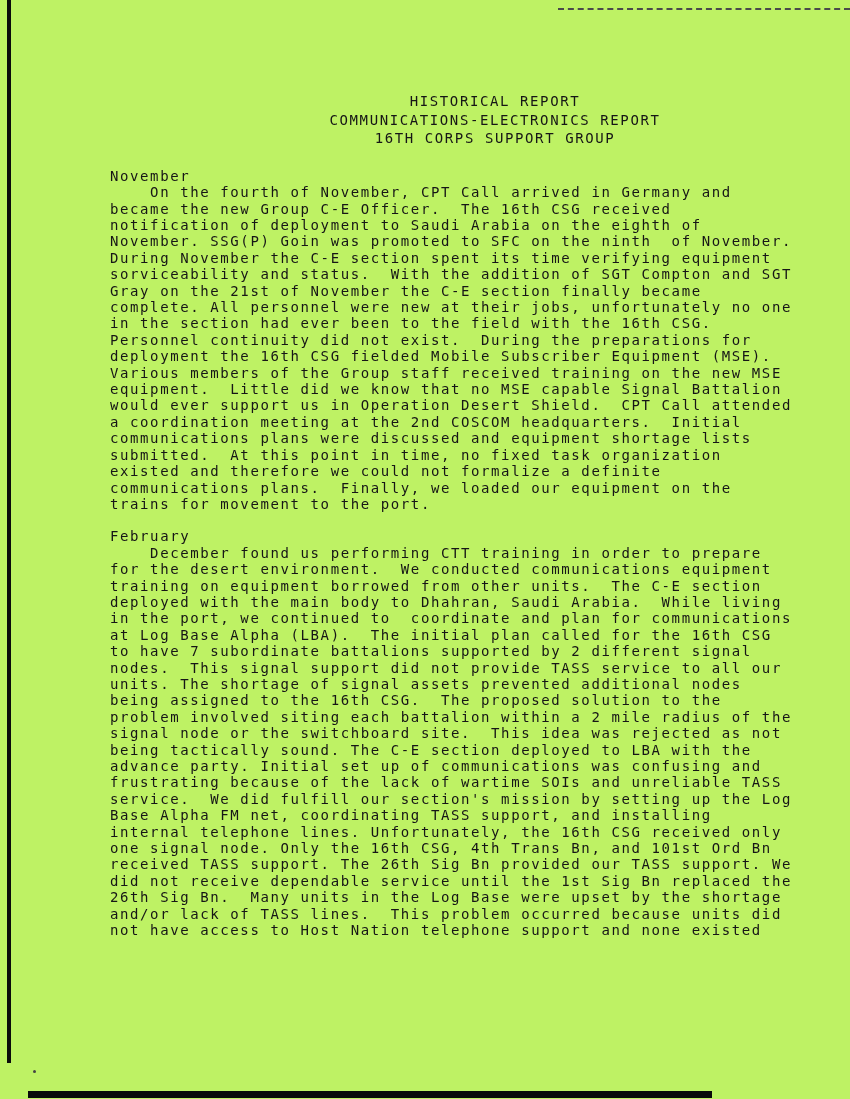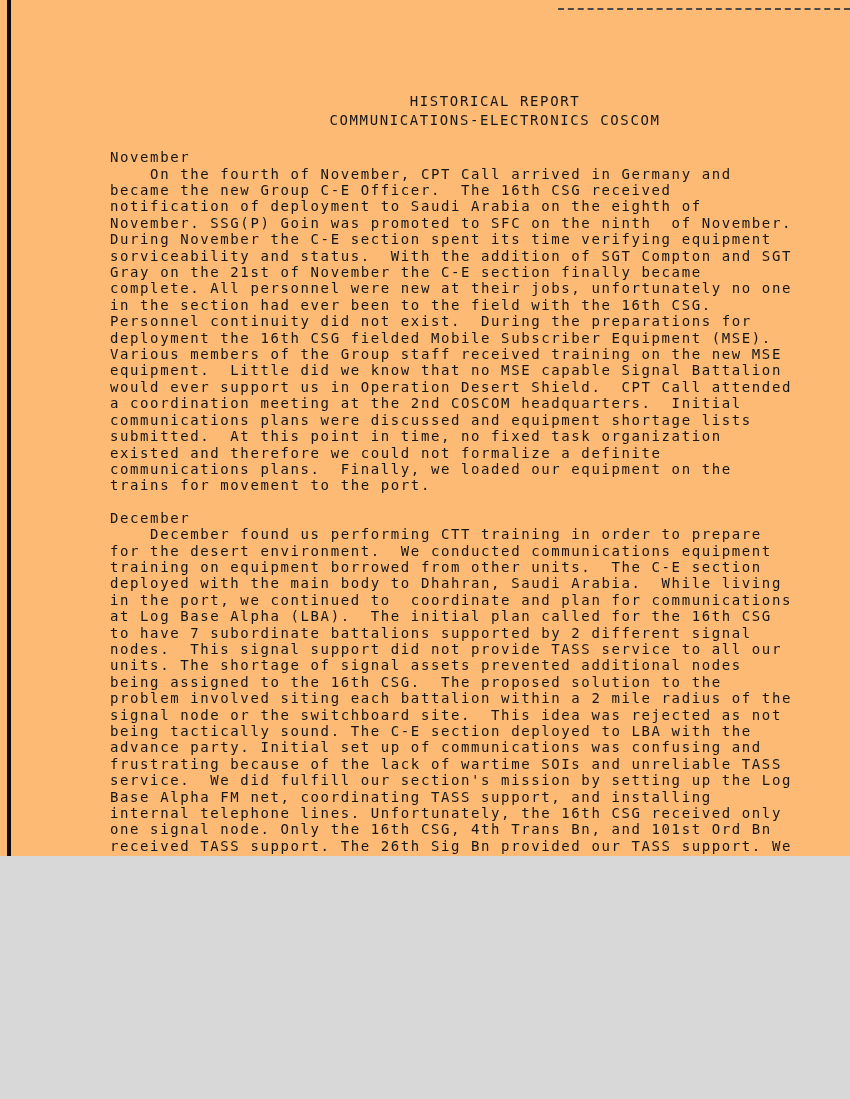--- a/index.html
+++ b/index.html
@@ -1,20 +1,20 @@
 <!DOCTYPE html>
 <html><head>
 <meta charset="utf-8">
 <style>
   html, body { margin: 0; padding: 0; background: #d8d8d8; }
   .page {
     position: relative;
     width: 850px;
-    height: 856px;
-    background: #fdba74;
+    height: 1099px;
+    background: #bef264;
     overflow: hidden;
     box-shadow: 0 0 4px rgba(0,0,0,0.3);
   }
   
   .scan-edge-left {
     position: absolute;
     left: 7px; top: 0;
     width: 4px; height: 1063px;
     background: #0b0b0b;
   }
@@ -67,21 +67,22 @@
 
   <div class="scan-edge-left"></div>
   <div class="scan-dash-top"></div>
   <div class="scan-bar-bottom"></div>
   <div class="scan-dot"></div>
 
   <div class="content">
 
     <div class="title-block">
       <div class="title-line">HISTORICAL REPORT</div>
-      <div class="title-line">COMMUNICATIONS-ELECTRONICS COSCOM</div>
+      <div class="title-line">COMMUNICATIONS-ELECTRONICS REPORT</div>
+      <div class="title-line">16TH CORPS SUPPORT GROUP</div>
     </div>
 
 
     <div class="doc-section">
       <div class="section-heading">November</div>
       <div class="section-body">    On the fourth of November, CPT Call arrived in Germany and
 became the new Group C-E Officer.  The 16th CSG received
 notification of deployment to Saudi Arabia on the eighth of
 November. SSG(P) Goin was promoted to SFC on the ninth  of November.
 During November the C-E section spent its time verifying equipment
@@ -96,21 +97,21 @@
 would ever support us in Operation Desert Shield.  CPT Call attended
 a coordination meeting at the 2nd COSCOM headquarters.  Initial
 communications plans were discussed and equipment shortage lists
 submitted.  At this point in time, no fixed task organization
 existed and therefore we could not formalize a definite
 communications plans.  Finally, we loaded our equipment on the
 trains for movement to the port.</div>
     </div>
 
     <div class="doc-section">
-      <div class="section-heading">December</div>
+      <div class="section-heading">February</div>
       <div class="section-body">    December found us performing CTT training in order to prepare
 for the desert environment.  We conducted communications equipment
 training on equipment borrowed from other units.  The C-E section
 deployed with the main body to Dhahran, Saudi Arabia.  While living
 in the port, we continued to  coordinate and plan for communications
 at Log Base Alpha (LBA).  The initial plan called for the 16th CSG
 to have 7 subordinate battalions supported by 2 different signal
 nodes.  This signal support did not provide TASS service to all our
 units. The shortage of signal assets prevented additional nodes
 being assigned to the 16th CSG.  The proposed solution to the

